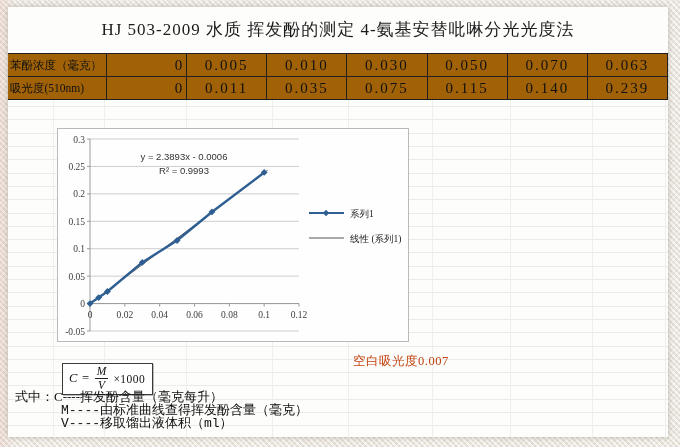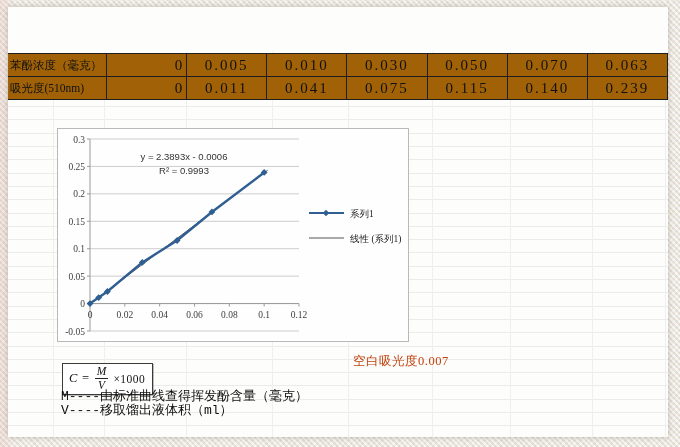--- a/index.html
+++ b/index.html
@@ -77,38 +77,39 @@
     <div class="vline" style="left:96px"></div>
     <div class="vline" style="left:178px"></div>
     <div class="vline" style="left:264px"></div>
     <div class="vline" style="left:340px"></div>
     <div class="vline" style="left:424px"></div>
     <div class="vline" style="left:502px"></div>
     <div class="vline" style="left:584px"></div>
     <div class="vline" style="left:657px"></div>
 
     <div class="title-band"></div>
+    <div class="page-title">HJ 503-2009 水质 挥发酚的测定 4-氨基安替吡啉分光光度法</div>
 
     <table class="cal">
       <tbody id="cal-body">
           <tr>
             <th>苯酚浓度（毫克）</th>
             <td class="first">0</td>
             <td>0.005</td>
             <td>0.010</td>
             <td>0.030</td>
             <td>0.050</td>
             <td>0.070</td>
             <td>0.063</td>
           </tr>
           <tr>
             <th>吸光度(510nm)</th>
             <td class="first">0</td>
             <td>0.011</td>
-            <td>0.041</td>
+            <td>0.035</td>
             <td>0.075</td>
             <td>0.115</td>
             <td>0.140</td>
             <td>0.239</td>
           </tr>
         </tbody>
     </table>
 
     <div class="chart">
       <svg id="chart-svg" width="350" height="212" viewBox="0 0 350 212" xmlns="http://www.w3.org/2000/svg">
@@ -177,17 +178,18 @@
       <span>C</span>
       <span>=</span>
       <span class="frac">
         <span class="num">M</span>
         <span class="den">V</span>
       </span>
       <span class="mult">×1000</span>
     </div>
 
     <div class="defs" id="defs">
+        <div class="dline">式中：C----挥发酚含量（毫克每升）</div>
         <div class="dline indent">M----由标准曲线查得挥发酚含量（毫克）</div>
         <div class="dline indent">V----移取馏出液体积（ml）</div>
       </div>
   </div>
 </div>
 
 </body></html>

